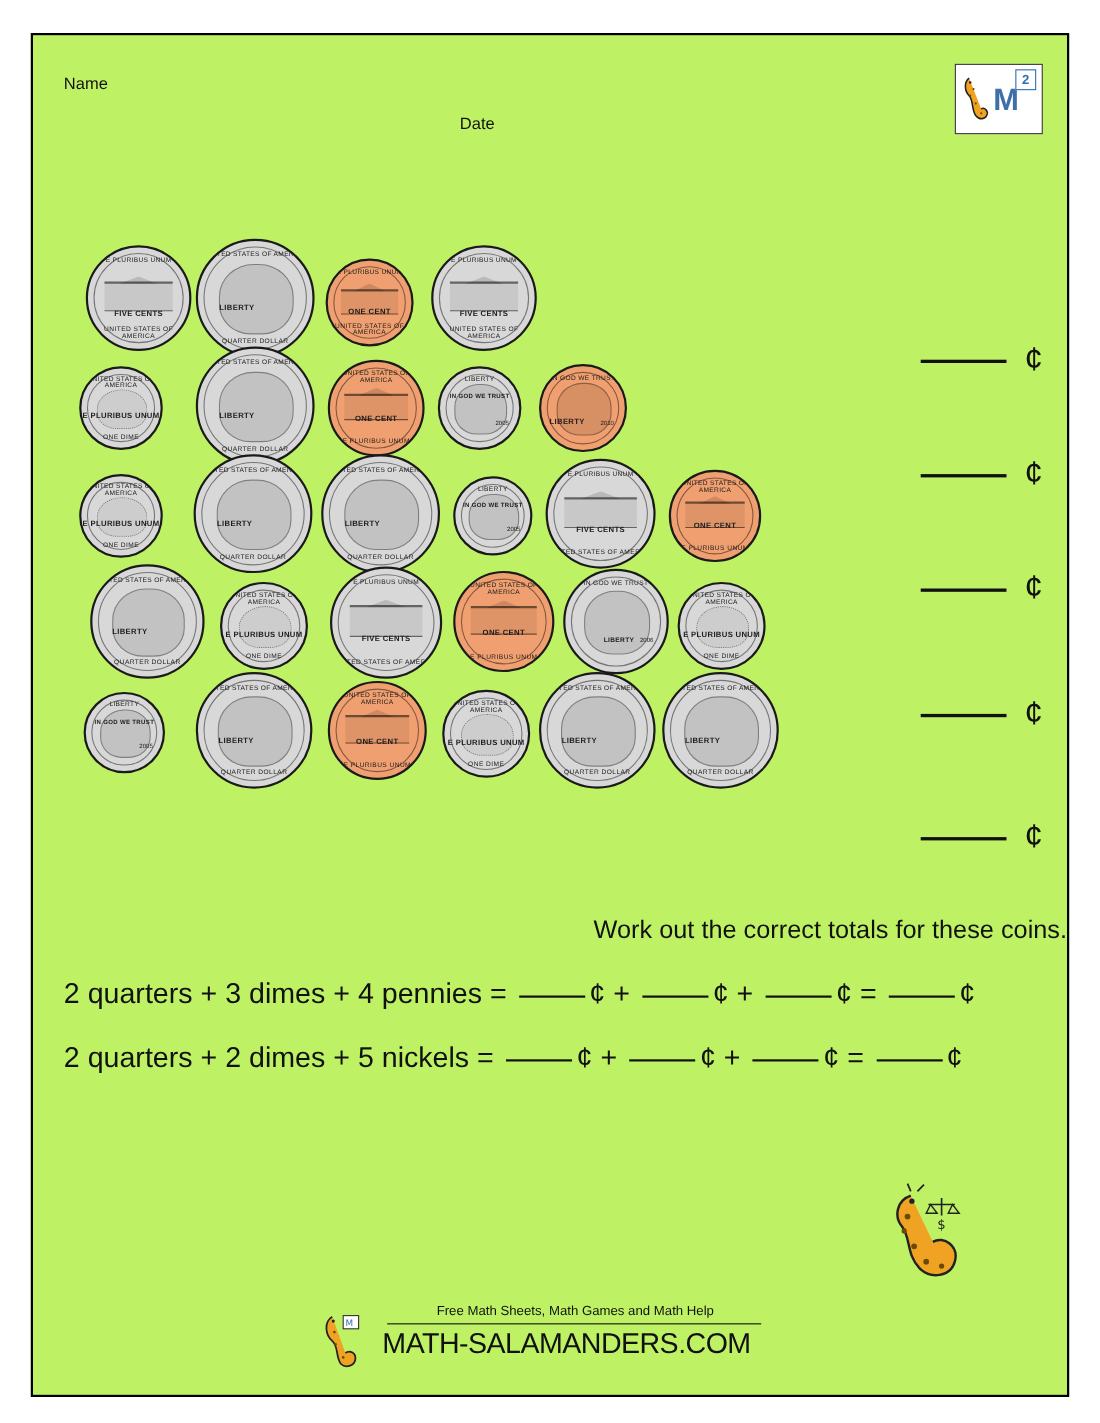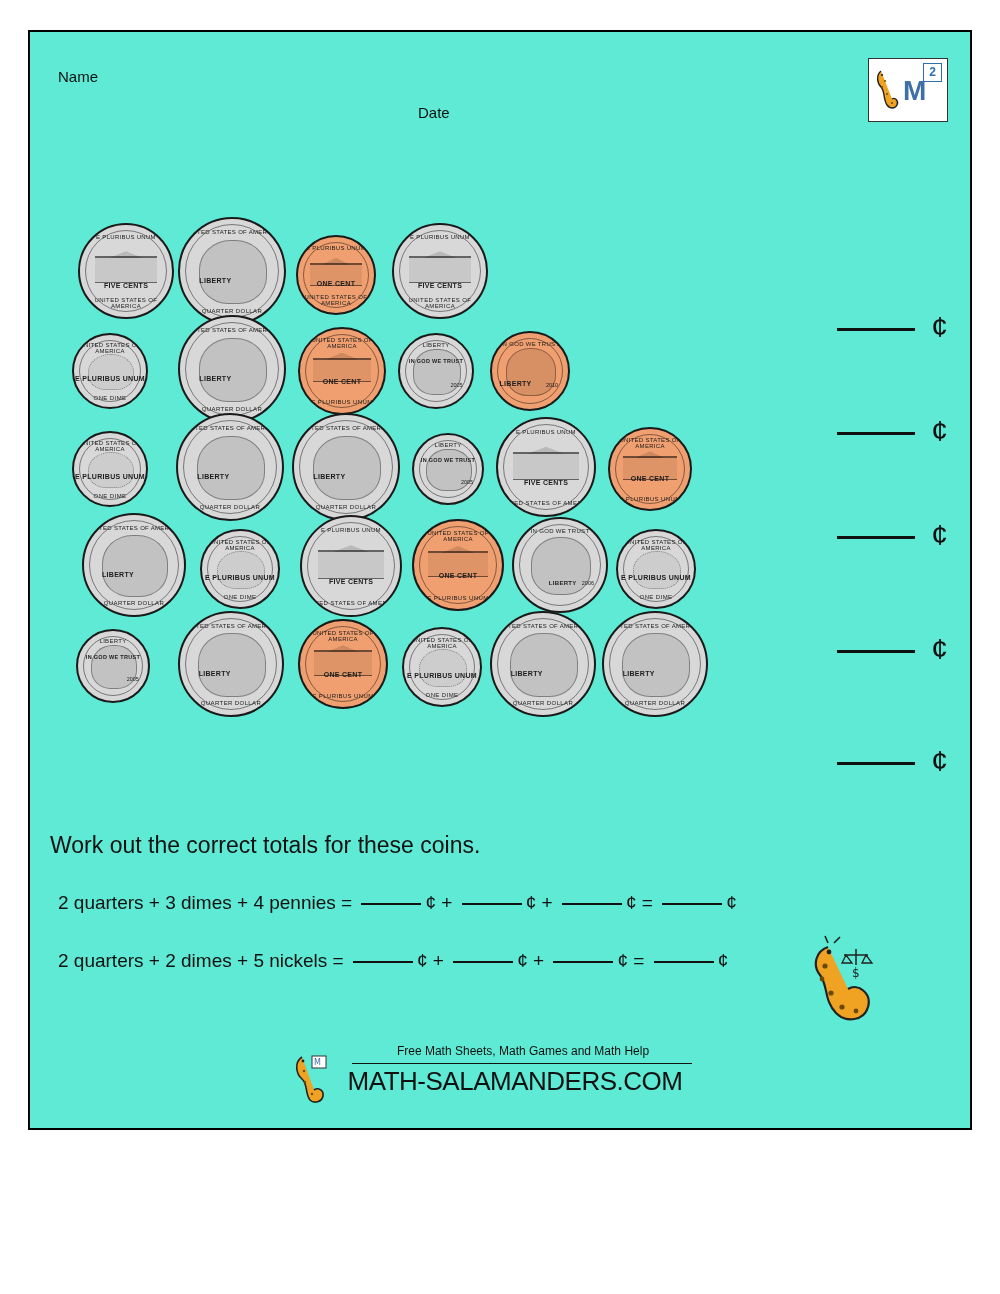--- a/index.html
+++ b/index.html
@@ -7,24 +7,24 @@
     width:1000px;height:1294px;
     background:#ffffff;
     font-family:"Liberation Sans", sans-serif;
     color:#000;
     position:relative;
     overflow:hidden;
   }
   .page{
     position:absolute;
     left:28px;top:30px;
-    width:944px;height:1100px;
+    width:944px;height:1240px;
     border:2px solid #000;
     box-sizing:border-box;
-    background:#5eead4;
+    background:#bef264;
   }
   .inner{position:absolute;left:0;top:0;right:0;bottom:0;}
 
   
   .hdr-name{position:absolute;left:28px;top:36px;font-size:15px;color:#111;}
   .hdr-date{position:absolute;left:388px;top:36px;font-size:15px;color:#111;margin-top:36px;}
 
   .title{
     position:absolute;left:28px;top:78px;width:790px;
     font-size:27px;line-height:42px;color:#3f6fa8;letter-spacing:.2px;
@@ -96,26 +96,26 @@
   .ans{
     position:absolute;right:22px;
     font-size:30px;color:#111;white-space:nowrap;
   }
   .ans .line{
     display:inline-block;width:78px;border-bottom:3px solid #111;height:1px;
     vertical-align:middle;margin-right:16px;
   }
 
   .instruction{
-    position:absolute;left:0;right:0;top:800px;text-align:left;
+    position:absolute;left:0;right:0;top:800px;text-align:right;
     font-size:23px;color:#111;margin-left:20px;
   }
 
   .problems{position:absolute;left:28px;top:856px;width:880px;}
-  .prob{font-size:19px;color:#111;height:58px;line-height:30px;white-space:nowrap;}
+  .prob{font-size:26px;color:#111;height:58px;line-height:30px;white-space:nowrap;}
   .blk{
     display:inline-block;width:60px;border-bottom:2px solid #111;height:1px;
     vertical-align:middle;margin:0 4px;
   }
 
   
   .sal-big{position:absolute;right:62px;bottom:98px;width:110px;height:95px;}
 
   
   .footer{

